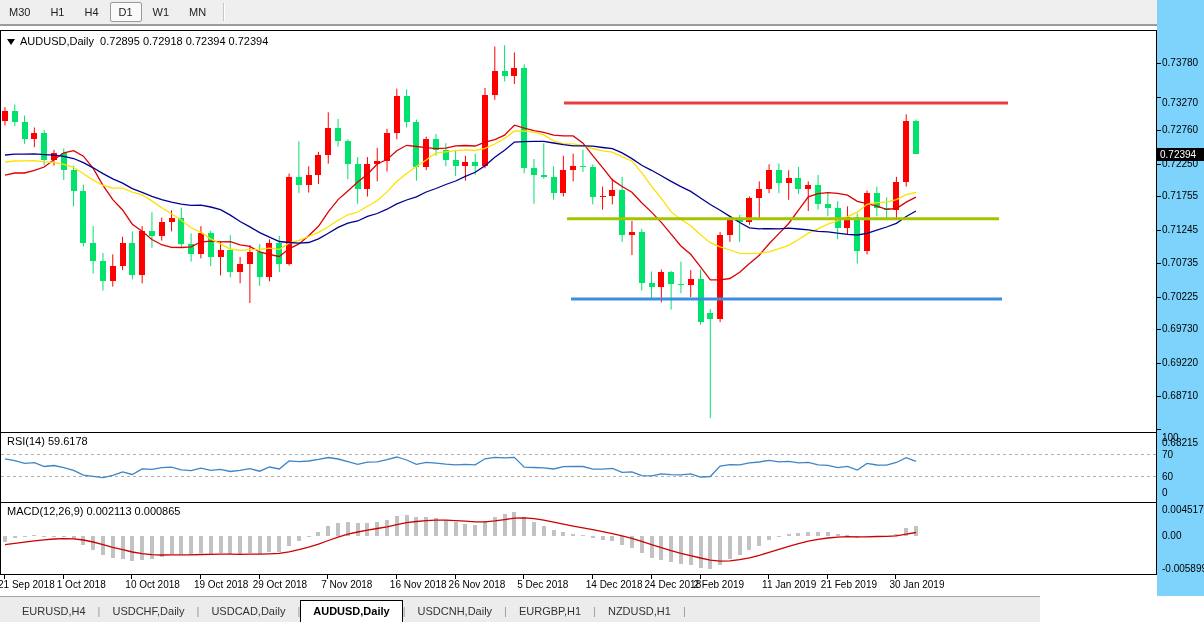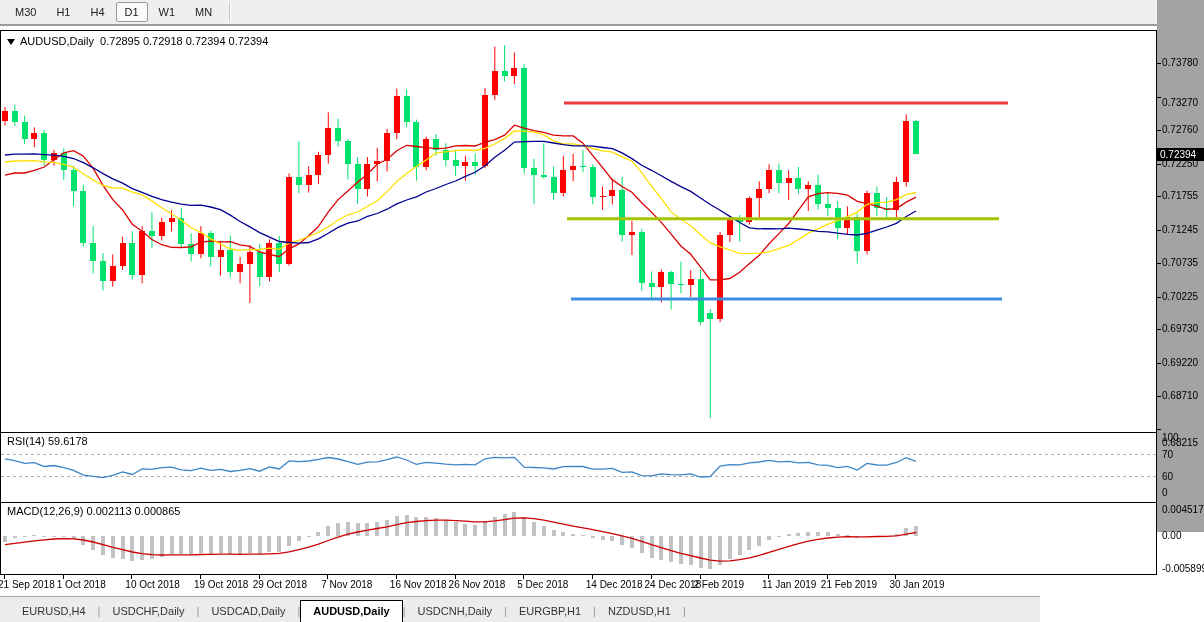--- a/index.html
+++ b/index.html
@@ -1,34 +1,34 @@
 <!DOCTYPE html>
 <html><head>
 <meta charset="utf-8">
 <style>
   html,body{margin:0;padding:0;background:#fff;}
   #screen{position:relative;width:1204px;height:622px;background:#ffffff;overflow:hidden;
           font-family:"Liberation Sans",sans-serif;-webkit-font-smoothing:antialiased;}
   
   .toolbar{position:absolute;left:0;top:0;width:1204px;height:26px;background:#efefef;
-           border-bottom:2px solid #9b9b9b;display:flex;align-items:center;padding-left:6px;box-sizing:border-box;}
+           border-bottom:2px solid #9b9b9b;display:flex;align-items:center;box-sizing:border-box;}
   .tfbtn{font-size:11px;color:#222;padding:3px 8px;margin-right:2px;border:1px solid transparent;cursor:default;}
   .tfbtn.active{background:#fafafa;border:1px solid #9a9a9a;border-radius:2px;}
   .tb-sep{width:1px;height:18px;background:#c6c6c6;margin:0 6px;border-right:1px solid #fff;}
   
   .panel{position:absolute;left:0;background:#fff;border:1px solid #000;box-sizing:border-box;}
   #main-panel{top:30px;width:1157px;height:403px;}
   #rsi-panel{top:433px;width:1157px;height:70px;border-top:none;}
   #macd-panel{top:503px;width:1157px;height:72px;border-top:none;}
   .panel svg{position:absolute;left:0;top:0;}
   .chart-title{position:absolute;left:6px;top:4px;font-size:11px;color:#000;white-space:nowrap;z-index:5;}
   .tri{display:inline-block;width:0;height:0;border-left:4px solid transparent;border-right:4px solid transparent;
        border-top:6px solid #000;margin-right:5px;position:relative;top:0px;}
   
-  #gutter{position:absolute;left:1157px;top:0;width:47px;height:532px;background:#a3a3a3;}
+  #gutter{position:absolute;left:1157px;top:0;width:47px;height:596px;background:#7dd3fc;}
   .ptick{position:absolute;left:5px;font-size:10px;color:#000;white-space:nowrap;}
   .ptick-dash{position:absolute;left:0px;width:4px;height:1px;background:#000;}
   .price-badge{position:absolute;left:0px;width:47px;height:13px;background:#000;color:#fff;
                font-size:10px;line-height:13px;padding-left:3px;box-sizing:border-box;z-index:6;}
   
   #date-axis{position:absolute;left:0;top:575px;width:1157px;height:21px;background:#fff;}
   .dtick{position:absolute;top:4px;font-size:10px;color:#000;white-space:nowrap;}
   .dtick-mark{position:absolute;top:0;width:1px;height:4px;background:#000;}
   
   #tabbar{position:absolute;left:0;top:596px;width:1040px;height:26px;background:#ececec;

